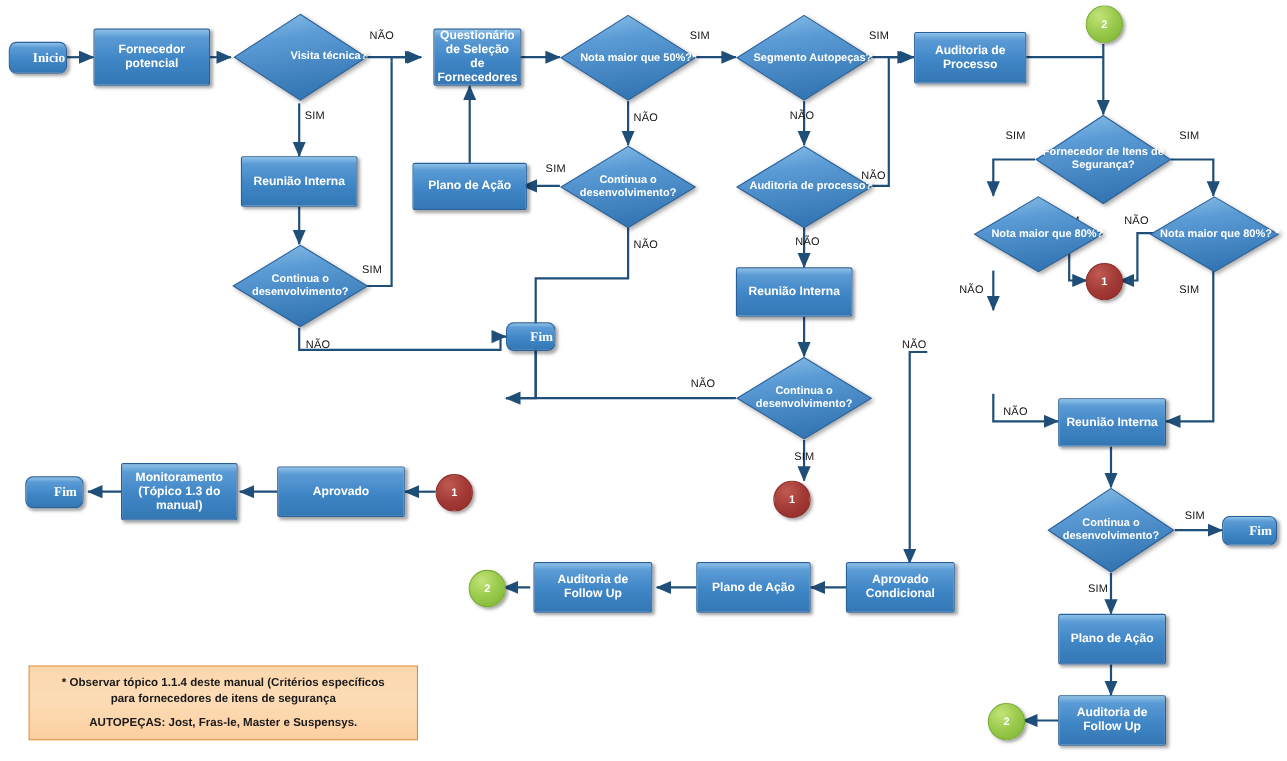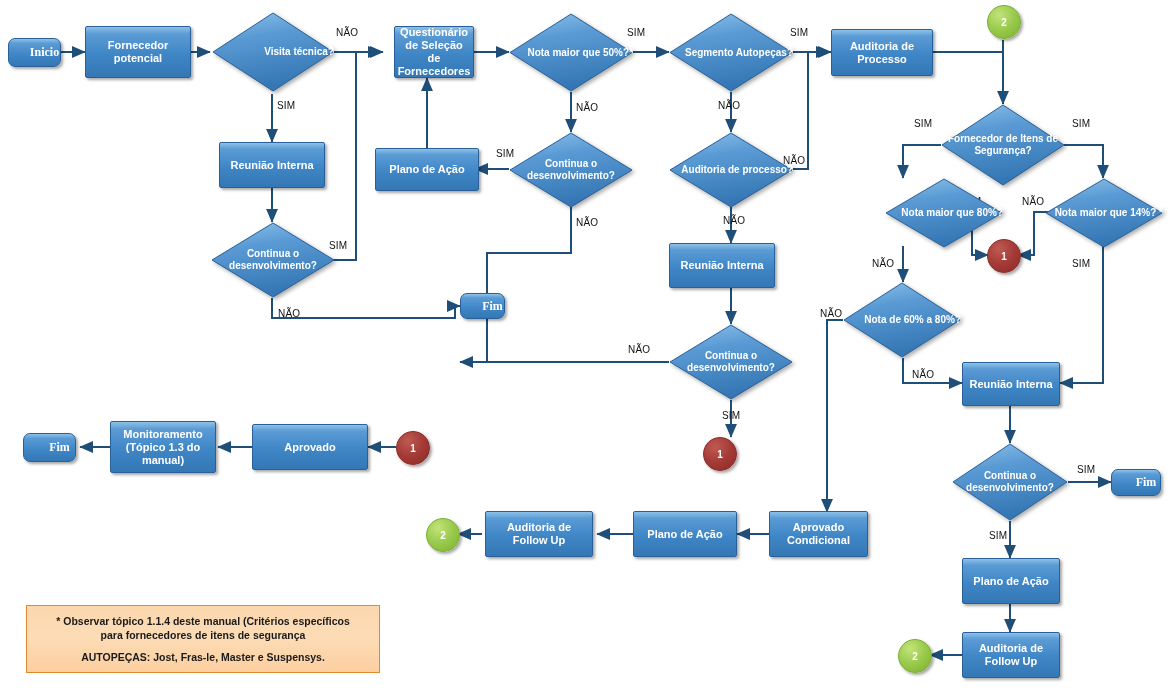--- a/index.html
+++ b/index.html
@@ -347,51 +347,36 @@
         <defs>
           <linearGradient id="gd9" x1="0" y1="0" x2="0.25" y2="1">
             <stop offset="0" stop-color="#8dc2e8"></stop>
             <stop offset="0.35" stop-color="#5b9bd5"></stop>
             <stop offset="1" stop-color="#3477b4"></stop>
           </linearGradient>
         </defs>
         <polygon points="59,1 117,35 59,69 1,35" fill="url(#gd9)" stroke="#2a6099" stroke-width="1"></polygon>
       </svg>
     <div class="dtext">
-        <span>Nota maior que 14%? *</span>
+        <span>Nota maior que 80%? *</span>
       </div>
   </div>
 
   <div class="conn red" style="left:987px;top:239px;width:32px;height:32px;">
     <span>1</span>
   </div>
 
   <div class="node proc" style="left:669px;top:243px;width:106px;height:45px;">
     <span>Reunião Interna</span>
   </div>
 
   <div class="node term" style="left:460px;top:293px;width:45px;height:26px;">
     <span>Fim</span>
   </div>
 
-  <div class="node dec" style="left:843px;top:282px;width:118px;height:76px;">
-    <svg width="118" height="76" viewBox="0 0 118 76">
-        <defs>
-          <linearGradient id="gd10" x1="0" y1="0" x2="0.25" y2="1">
-            <stop offset="0" stop-color="#8dc2e8"></stop>
-            <stop offset="0.35" stop-color="#5b9bd5"></stop>
-            <stop offset="1" stop-color="#3477b4"></stop>
-          </linearGradient>
-        </defs>
-        <polygon points="59,1 117,38 59,75 1,38" fill="url(#gd10)" stroke="#2a6099" stroke-width="1"></polygon>
-      </svg>
-    <div class="dtext">
-        <span>Nota de 60% a 80%?</span>
-      </div>
-  </div>
 
   <div class="node dec" style="left:669px;top:324px;width:124px;height:76px;">
     <svg width="124" height="76" viewBox="0 0 124 76">
         <defs>
           <linearGradient id="gd11" x1="0" y1="0" x2="0.25" y2="1">
             <stop offset="0" stop-color="#8dc2e8"></stop>
             <stop offset="0.35" stop-color="#5b9bd5"></stop>
             <stop offset="1" stop-color="#3477b4"></stop>
           </linearGradient>
         </defs>

